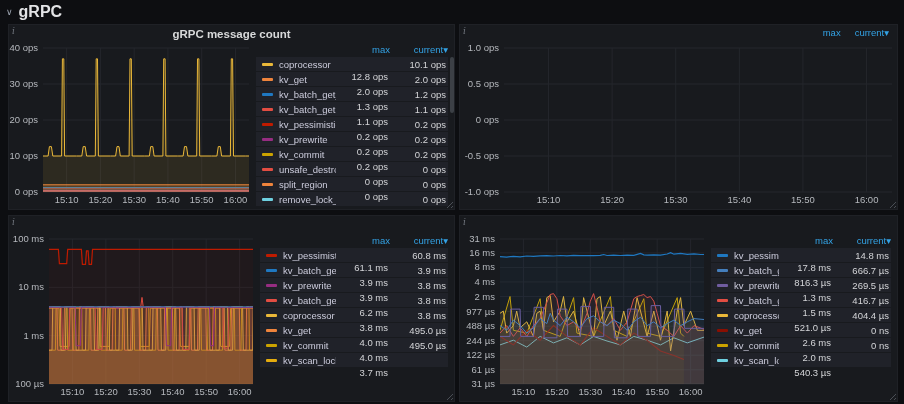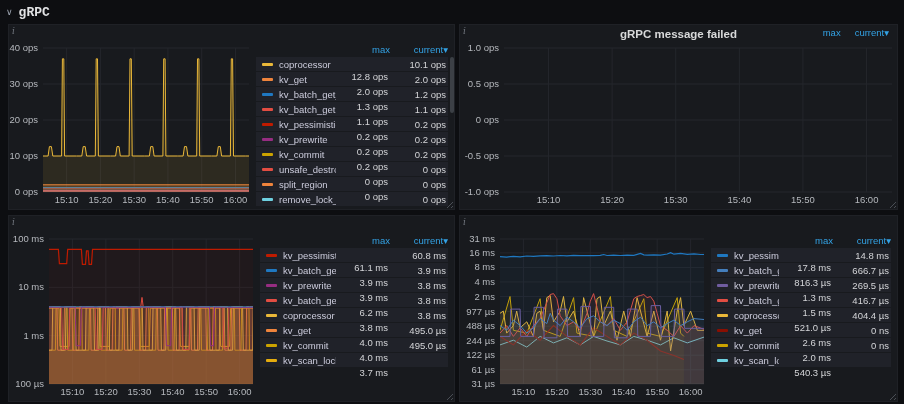--- a/index.html
+++ b/index.html
@@ -1,21 +1,21 @@
 <!DOCTYPE html>
 <html><head>
 <meta charset="utf-8">
 <style>
   * { margin:0; padding:0; box-sizing:border-box; }
   html,body { width:904px; height:404px; background:#0d0e11; overflow:hidden;
               font-family:"Liberation Sans", sans-serif; }
   .row-header { position:absolute; left:6px; top:3px; height:18px; display:flex;
                 align-items:center; gap:6px; color:#d8d9da; cursor:pointer; }
   .row-chevron { color:#9fa7b3; font-size:9px; }
-  .row-title { font-size:13px; font-weight:bold; color:#e3e4e6;font-family:Liberation Mono, monospace; }
+  .row-title { font-size:16px; font-weight:bold; color:#e3e4e6; }
   .panel { position:absolute; background:#181a1e; border:1px solid #1f2126; }
   .panel-info { position:absolute; left:3px; top:1px; color:#70757d; font-size:9px;
                 font-family:"DejaVu Serif", serif; font-style:italic; z-index:5; }
   .panel-title { height:18px; display:flex; align-items:center; justify-content:center;
                  gap:4px; color:#d8d9da; font-size:11.5px; font-weight:600; cursor:pointer; }
   .panel-title .caret { color:#9fa7b3; font-size:9px; }
   .panel-body { position:absolute; left:0; right:0; top:18px; bottom:2px; display:flex; }
   .chart-wrap { flex:1; position:relative; min-width:0; }
   .chart-wrap svg { position:absolute; inset:0; }
   .no-data { position:absolute; left:0; right:0; top:45%; text-align:center;
@@ -44,20 +44,23 @@
 </head>
 <body>
 
 <div class="row-header">
   <span class="row-chevron">∨</span>
   <span class="row-title">gRPC</span>
 </div>
 
 <div class="panel" style="left:8px; top:24px; width:447px; height:186px;">
   <span class="panel-info">i</span>
+  <div class="panel-title">
+    <span>gRPC message count</span>
+  </div>
   <div class="panel-body">
     <div class="chart-wrap" id="chart0">
         <svg width="245" height="164" viewBox="0 0 245 164">
           <defs>
             <clipPath id="chart0-clip">
               <rect x="34" y="5" width="206" height="144"></rect>
             </clipPath>
           </defs>
           <line x1="34" x2="240" y1="149" y2="149" stroke="#24262c" stroke-width="1"></line>
           <text x="29" y="152" text-anchor="end" font-size="9.5" fill="#b5b8bd">0 ops</text>
@@ -170,23 +173,20 @@
           </div>
         </div>
       <div class="legend-scrollbar"></div>
     </div>
   </div>
   <div class="resize-corner"></div>
 </div>
 
 <div class="panel" style="left:459px; top:24px; width:439px; height:186px;">
   <span class="panel-info">i</span>
-  <div class="panel-title">
-    <span>gRPC message failed</span>
-  </div>
   <div class="panel-body">
     <div class="chart-wrap" id="chart1">
     <svg width="437" height="164" viewBox="0 0 437 164">
           <defs>
             <clipPath id="chart1-clip">
               <rect x="44" y="5" width="388" height="144"></rect>
             </clipPath>
           </defs>
           <line x1="44" x2="432" y1="149" y2="149" stroke="#24262c" stroke-width="1"></line>
           <text x="39" y="152" text-anchor="end" font-size="9.5" fill="#b5b8bd">-1.0 ops</text>

